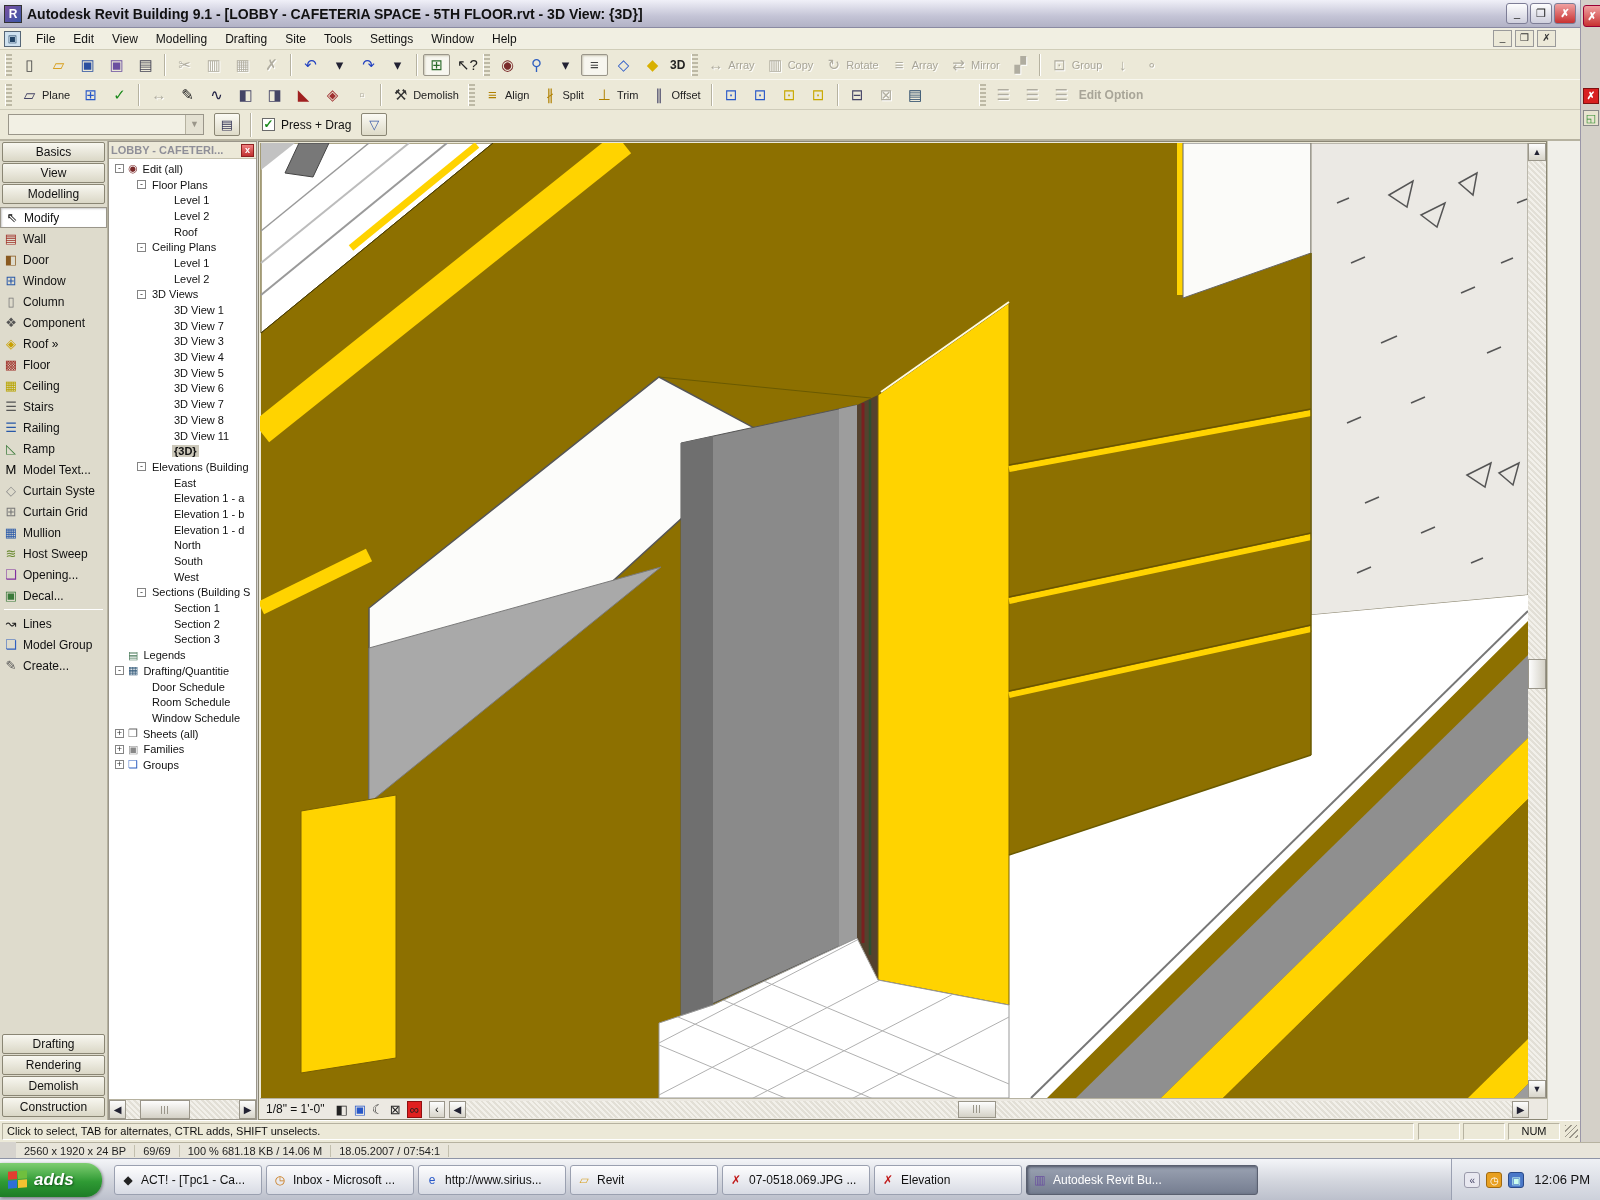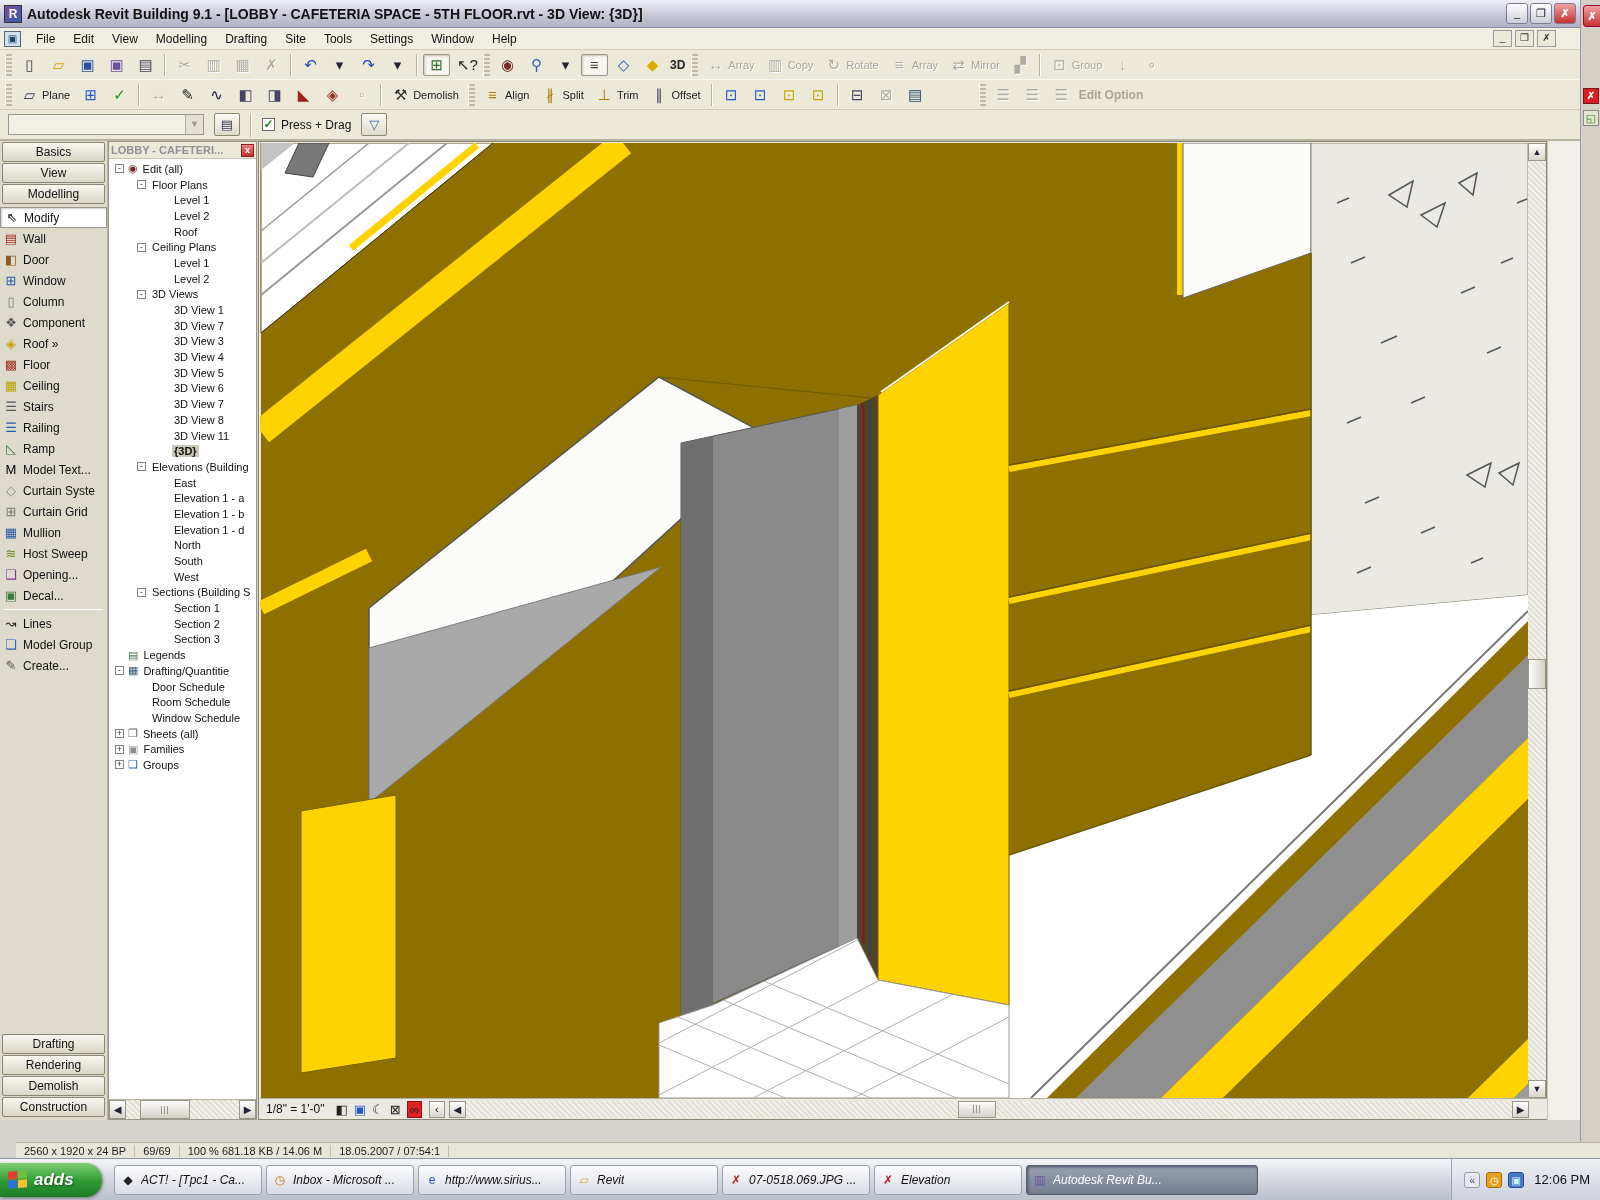--- a/index.html
+++ b/index.html
@@ -143,21 +143,21 @@
     background:linear-gradient(#f4f5f8,#d2d5dd 55%,#bcc0cc);border-top:1px solid #8e94a6;display:flex;align-items:center;}
   #startbtn{height:34px;width:102px;margin-right:12px;border-radius:0 16px 16px 0;
     background:linear-gradient(#7fce72,#2f9a34 55%,#1d7c26);display:flex;align-items:center;gap:6px;
     box-shadow:1px 1px 3px rgba(0,0,0,.4);padding-left:8px;}
   .winflag{width:20px;height:18px;display:grid;grid-template-columns:9px 9px;grid-template-rows:8px 8px;gap:1px;transform:skewY(-4deg);}
   .winflag i{display:block;}
   #startbtn span{color:#fff;font-size:17px;font-weight:bold;font-style:italic;text-shadow:1px 1px 2px #14541c;}
   .task{height:30px;flex:none;width:148px;margin-right:4px;border:1px solid #9aa0b0;border-radius:3px;
     background:linear-gradient(#fdfdfe,#d8dbe4);display:flex;align-items:center;gap:5px;padding:0 5px;font-size:12px;color:#111;}
   .task .tico{flex:none;width:16px;height:16px;font-size:12px;text-align:center;line-height:16px;}
-  .task .ttxt{white-space:nowrap;overflow:hidden;font-style:italic;}
+  .task .ttxt{white-space:nowrap;overflow:hidden;}
   .task.active{width:232px;background:linear-gradient(#9aa2b2,#757d90);color:#fff;border-color:#5a6070;
     box-shadow:inset 1px 1px 3px #4a5060;}
   #tray{margin-left:auto;height:42px;display:flex;align-items:center;gap:6px;padding:0 10px 0 12px;
     background:linear-gradient(#eef0f4,#ccd0da);border-left:1px solid #9aa0b2;}
   .trayico{width:16px;height:16px;border-radius:3px;font-size:10px;text-align:center;line-height:15px;}
   #traytime{font-size:13px;color:#111;margin-left:4px;}
 </style>
 </head>
 <body>
 
@@ -869,20 +869,27 @@
   </div>
 
   <div id="rightgap"></div>
 
   <div id="sliver">
     <div class="sliv-close">✗</div>
     <div class="sliv-x">✗</div>
     <div class="sliv-fit">◱</div>
   </div>
 
+  <div id="statusbar">
+    <div class="scell main">Click to select, TAB for alternates, CTRL adds, SHIFT unselects.</div>
+    <div class="scell small"></div>
+    <div class="scell small"></div>
+    <div class="scell num">NUM</div>
+    <div class="sbgrip"></div>
+  </div>
 
   <div id="irfstatus">
       <div class="icell">2560 x 1920 x 24 BP</div>
       <div class="icell">69/69</div>
       <div class="icell">100 %  681.18 KB / 14.06 M</div>
       <div class="icell">18.05.2007 / 07:54:1</div>
     </div>
 
   <div id="taskbar">
     <div id="startbtn">

